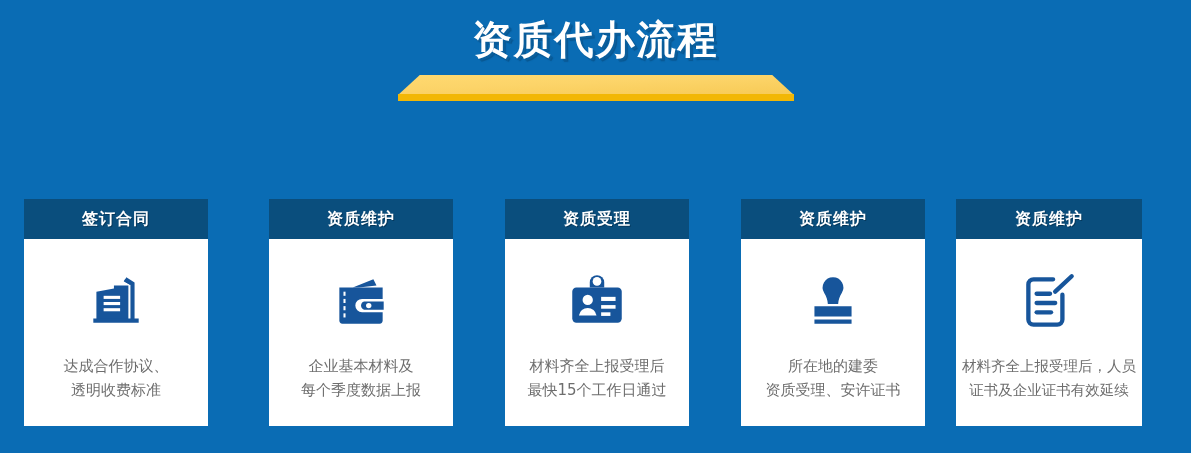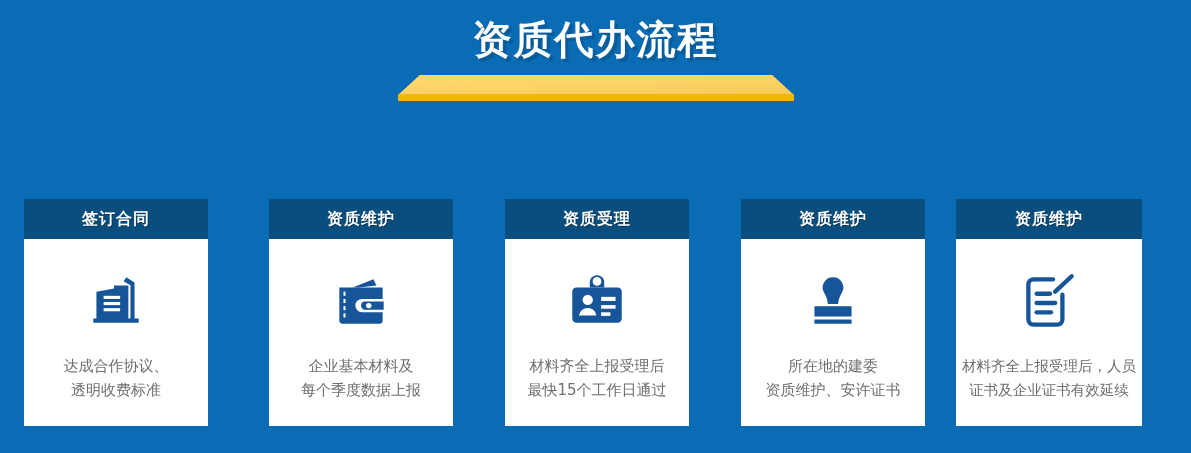--- a/index.html
+++ b/index.html
@@ -230,21 +230,21 @@
       <span class="card-icon">
         <svg viewBox="0 0 64 64" xmlns="http://www.w3.org/2000/svg">
           <g fill="#17559b">
             <path d="M32 8 A10 10 0 0 1 40.5 23.3 C38.5 26.8 37.2 29.6 37 34 L27 34 C26.8 29.6 25.5 26.8 23.5 23.3 A10 10 0 0 1 32 8 Z"></path>
             <path d="M14 36 L50 36 L50 46 L14 46 Z"></path>
             <path d="M14 49 L50 49 L50 53 L14 53 Z"></path>
           </g>
         </svg>
       </span>
       <div class="card-text">所在地的建委
-资质维护、安许证书</div>
+资质受理、安许证书</div>
     </div>
   </div>
 
   <div class="card c4">
     <div class="card-header">资质维护</div>
     <div class="card-body">
       <span class="card-icon">
         <svg viewBox="0 0 64 64" xmlns="http://www.w3.org/2000/svg">
           <g fill="none" stroke="#17559b" stroke-width="4.2" stroke-linecap="round" stroke-linejoin="round">
             <path d="M45 25 L45 49 A5 5 0 0 1 40 54 L17 54 A5 5 0 0 1 12 49 L12 15 A5 5 0 0 1 17 10 L36 10"></path>

